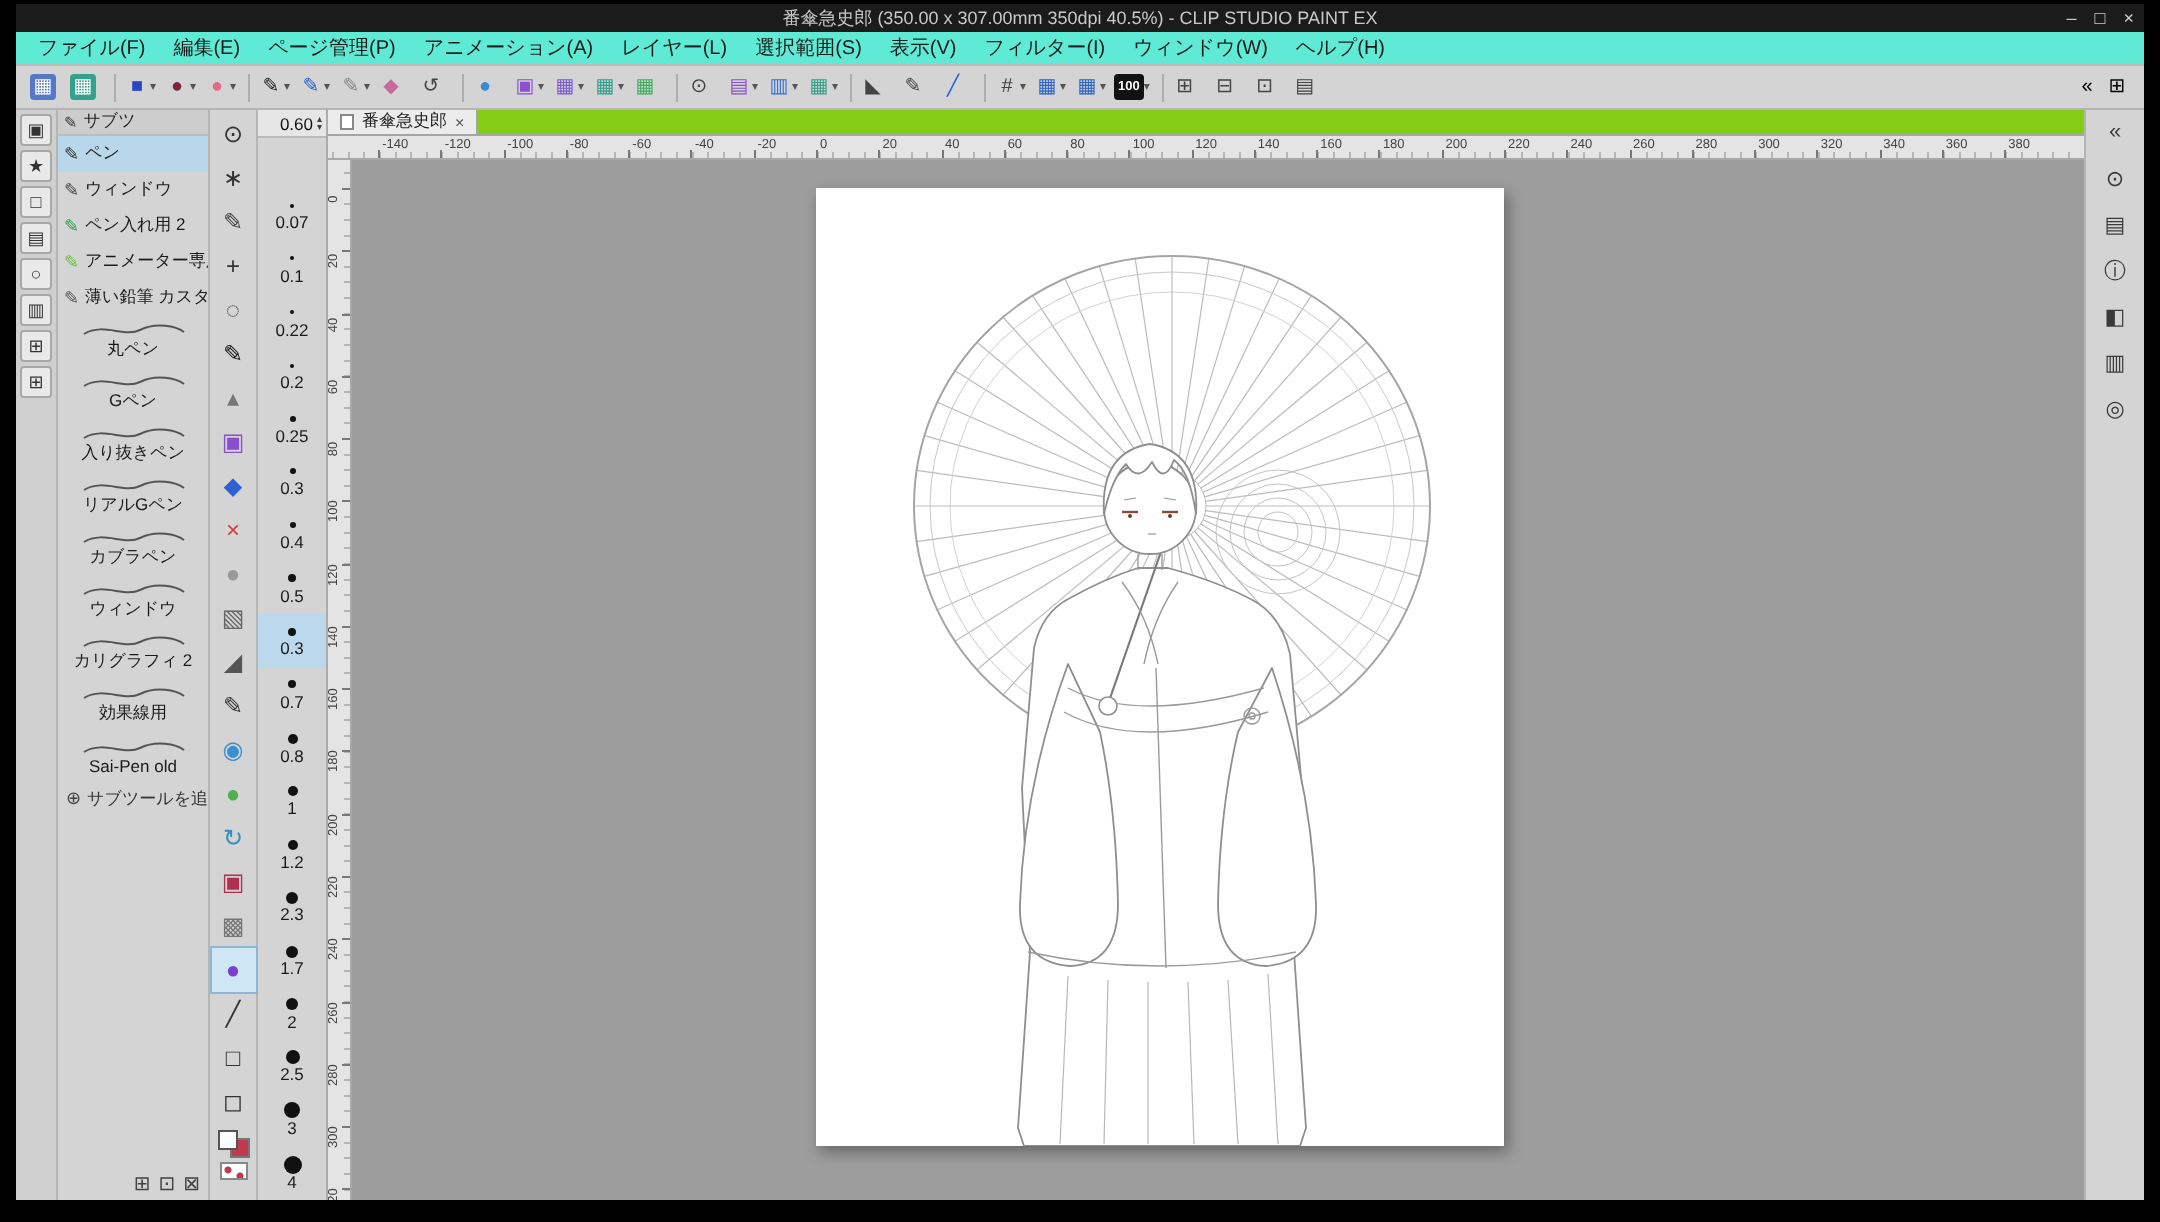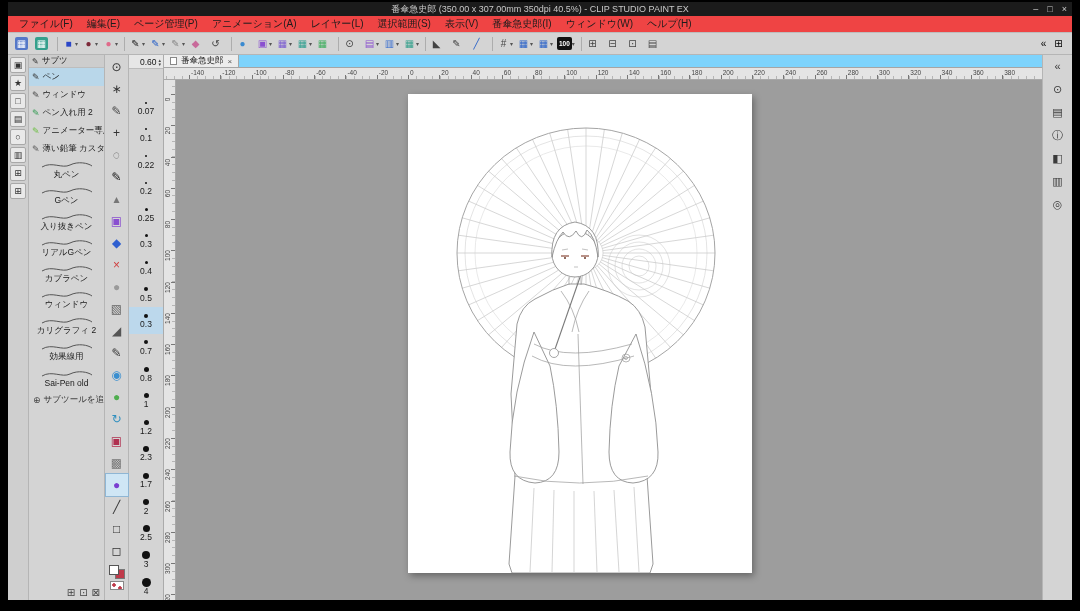--- a/index.html
+++ b/index.html
@@ -7,21 +7,21 @@
   *{box-sizing:border-box;}
   .screen{position:absolute;left:8px;top:2px;width:1064px;height:598px;background:#d4d4d4;
     display:flex;flex-direction:column;}
   
   .titlebar{height:14px;background:#1b1b1b;color:#c9c9c9;font-size:9px;display:flex;
     align-items:center;justify-content:center;position:relative;flex:none;}
   .win-controls{position:absolute;right:5px;top:0;height:14px;display:flex;gap:9px;
     align-items:center;color:#cccccc;font-size:9px;}
   .win-controls span{cursor:default;}
   
-  .menubar{height:17px;background:#ef4444;border-bottom:1px solid #bdbdbd;display:flex;
+  .menubar{height:17px;background:#5eead4;border-bottom:1px solid #bdbdbd;display:flex;
     align-items:center;padding-left:4px;font-size:10px;color:#1c1c1c;flex:none;}
   .menu-item{padding:1px 7px;white-space:nowrap;}
   
   .toolbar{height:22px;background:#d4d4d4;border-bottom:1px solid #b5b5b5;display:flex;
     align-items:center;padding:0 6px;flex:none;}
   .tb-group{display:flex;align-items:center;}
   .tb-right{display:flex;align-items:center;margin-left:auto;}
   .tb-icon{height:18px;display:flex;align-items:center;justify-content:center;padding:0 1px;}
   .tb-icon .g{min-width:13px;height:13px;display:flex;align-items:center;justify-content:center;
     font-size:10px;line-height:13px;border-radius:2px;}
@@ -75,21 +75,21 @@
   .spin{display:flex;flex-direction:column;font-size:5px;line-height:4px;color:#444;}
   .size-list{flex:1;display:flex;flex-direction:column;margin-top:25px;}
   .size-item{flex:1;display:flex;flex-direction:column;align-items:center;justify-content:center;
     color:#1a1a1a;}
   .size-item.selected{background:#bcd8ec;}
   .dotwrap{height:9px;display:flex;align-items:center;justify-content:center;}
   .dot{background:#111;border-radius:50%;display:block;}
   .size-label{font-size:8.5px;line-height:9px;}
   
   .canvas-region{flex:1;display:flex;flex-direction:column;background:#9d9d9d;min-width:0;}
-  .tab-strip{height:13px;background:#7dd3fc;border-bottom:1px solid #a5a5a5;display:flex;
+  .tab-strip{height:13px;background:#84cc16;border-bottom:1px solid #a5a5a5;display:flex;
     align-items:flex-end;flex:none;}
   .canvas-tab{height:12px;background:#ececec;border-right:1px solid #a5a5a5;display:flex;
     align-items:center;gap:4px;padding:0 6px;font-size:8.5px;color:#222;}
   .tab-ico{width:7px;height:8px;background:#fff;border:1px solid #888;}
   .tab-close{font-size:8px;color:#555;}
   .hruler{height:12px;background-color:#e4e4e4;border-bottom:1px solid #a8a8a8;position:relative;
     overflow:hidden;flex:none;
     background-image:repeating-linear-gradient(to right,#b5b5b5 0 1px,transparent 1px 7.82px);
     background-size:100% 3px;background-repeat:no-repeat;background-position:2px 100%;}
   .viewport{flex:1;display:flex;min-height:0;}
@@ -126,21 +126,21 @@
 
   <div class="menubar">
 
   <span class="menu-item">ファイル(F)</span>
       <span class="menu-item">編集(E)</span>
       <span class="menu-item">ページ管理(P)</span>
       <span class="menu-item">アニメーション(A)</span>
       <span class="menu-item">レイヤー(L)</span>
       <span class="menu-item">選択範囲(S)</span>
       <span class="menu-item">表示(V)</span>
-      <span class="menu-item">番傘急史郎(I)</span>
+      <span class="menu-item">フィルター(I)</span>
       <span class="menu-item">ウィンドウ(W)</span>
       <span class="menu-item">ヘルプ(H)</span>
     </div>
 
   <div class="toolbar">
     <div class="tb-group">
 
     <span class="tb-icon">
           <span class="g" style="color: rgb(255, 255, 255); background: rgb(85, 120, 200);">▦</span>
           <span class="dd"></span>

